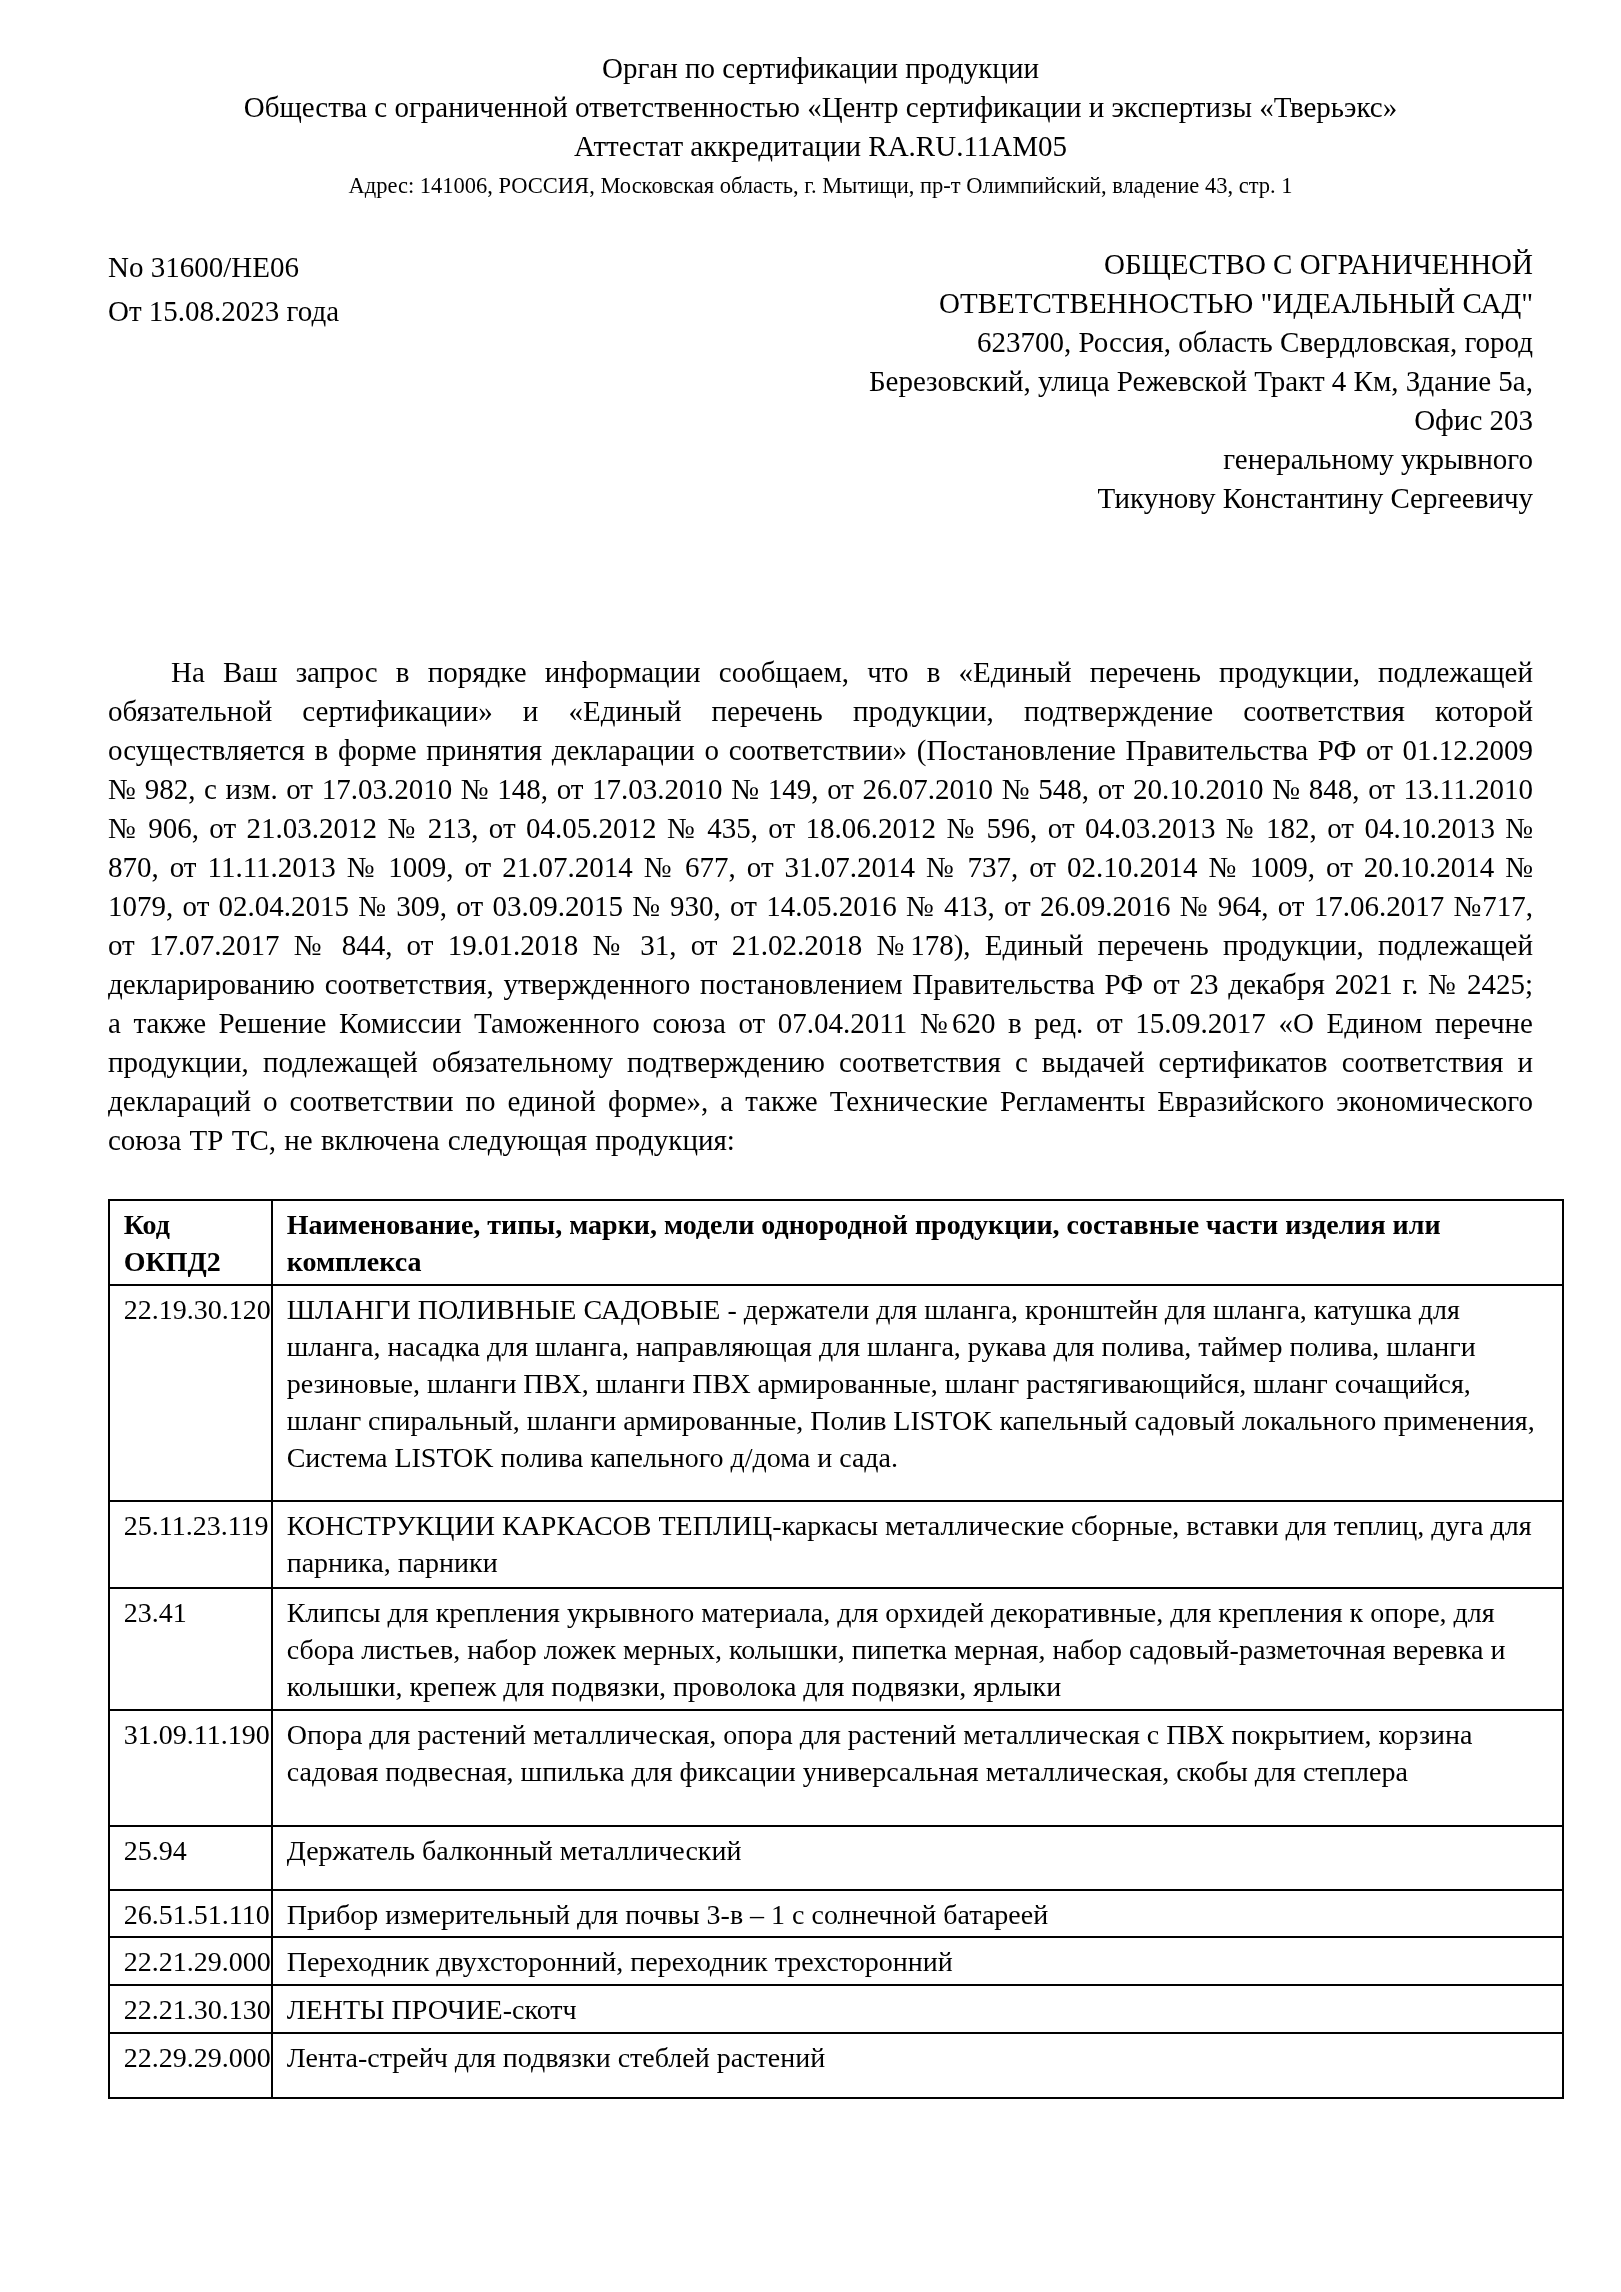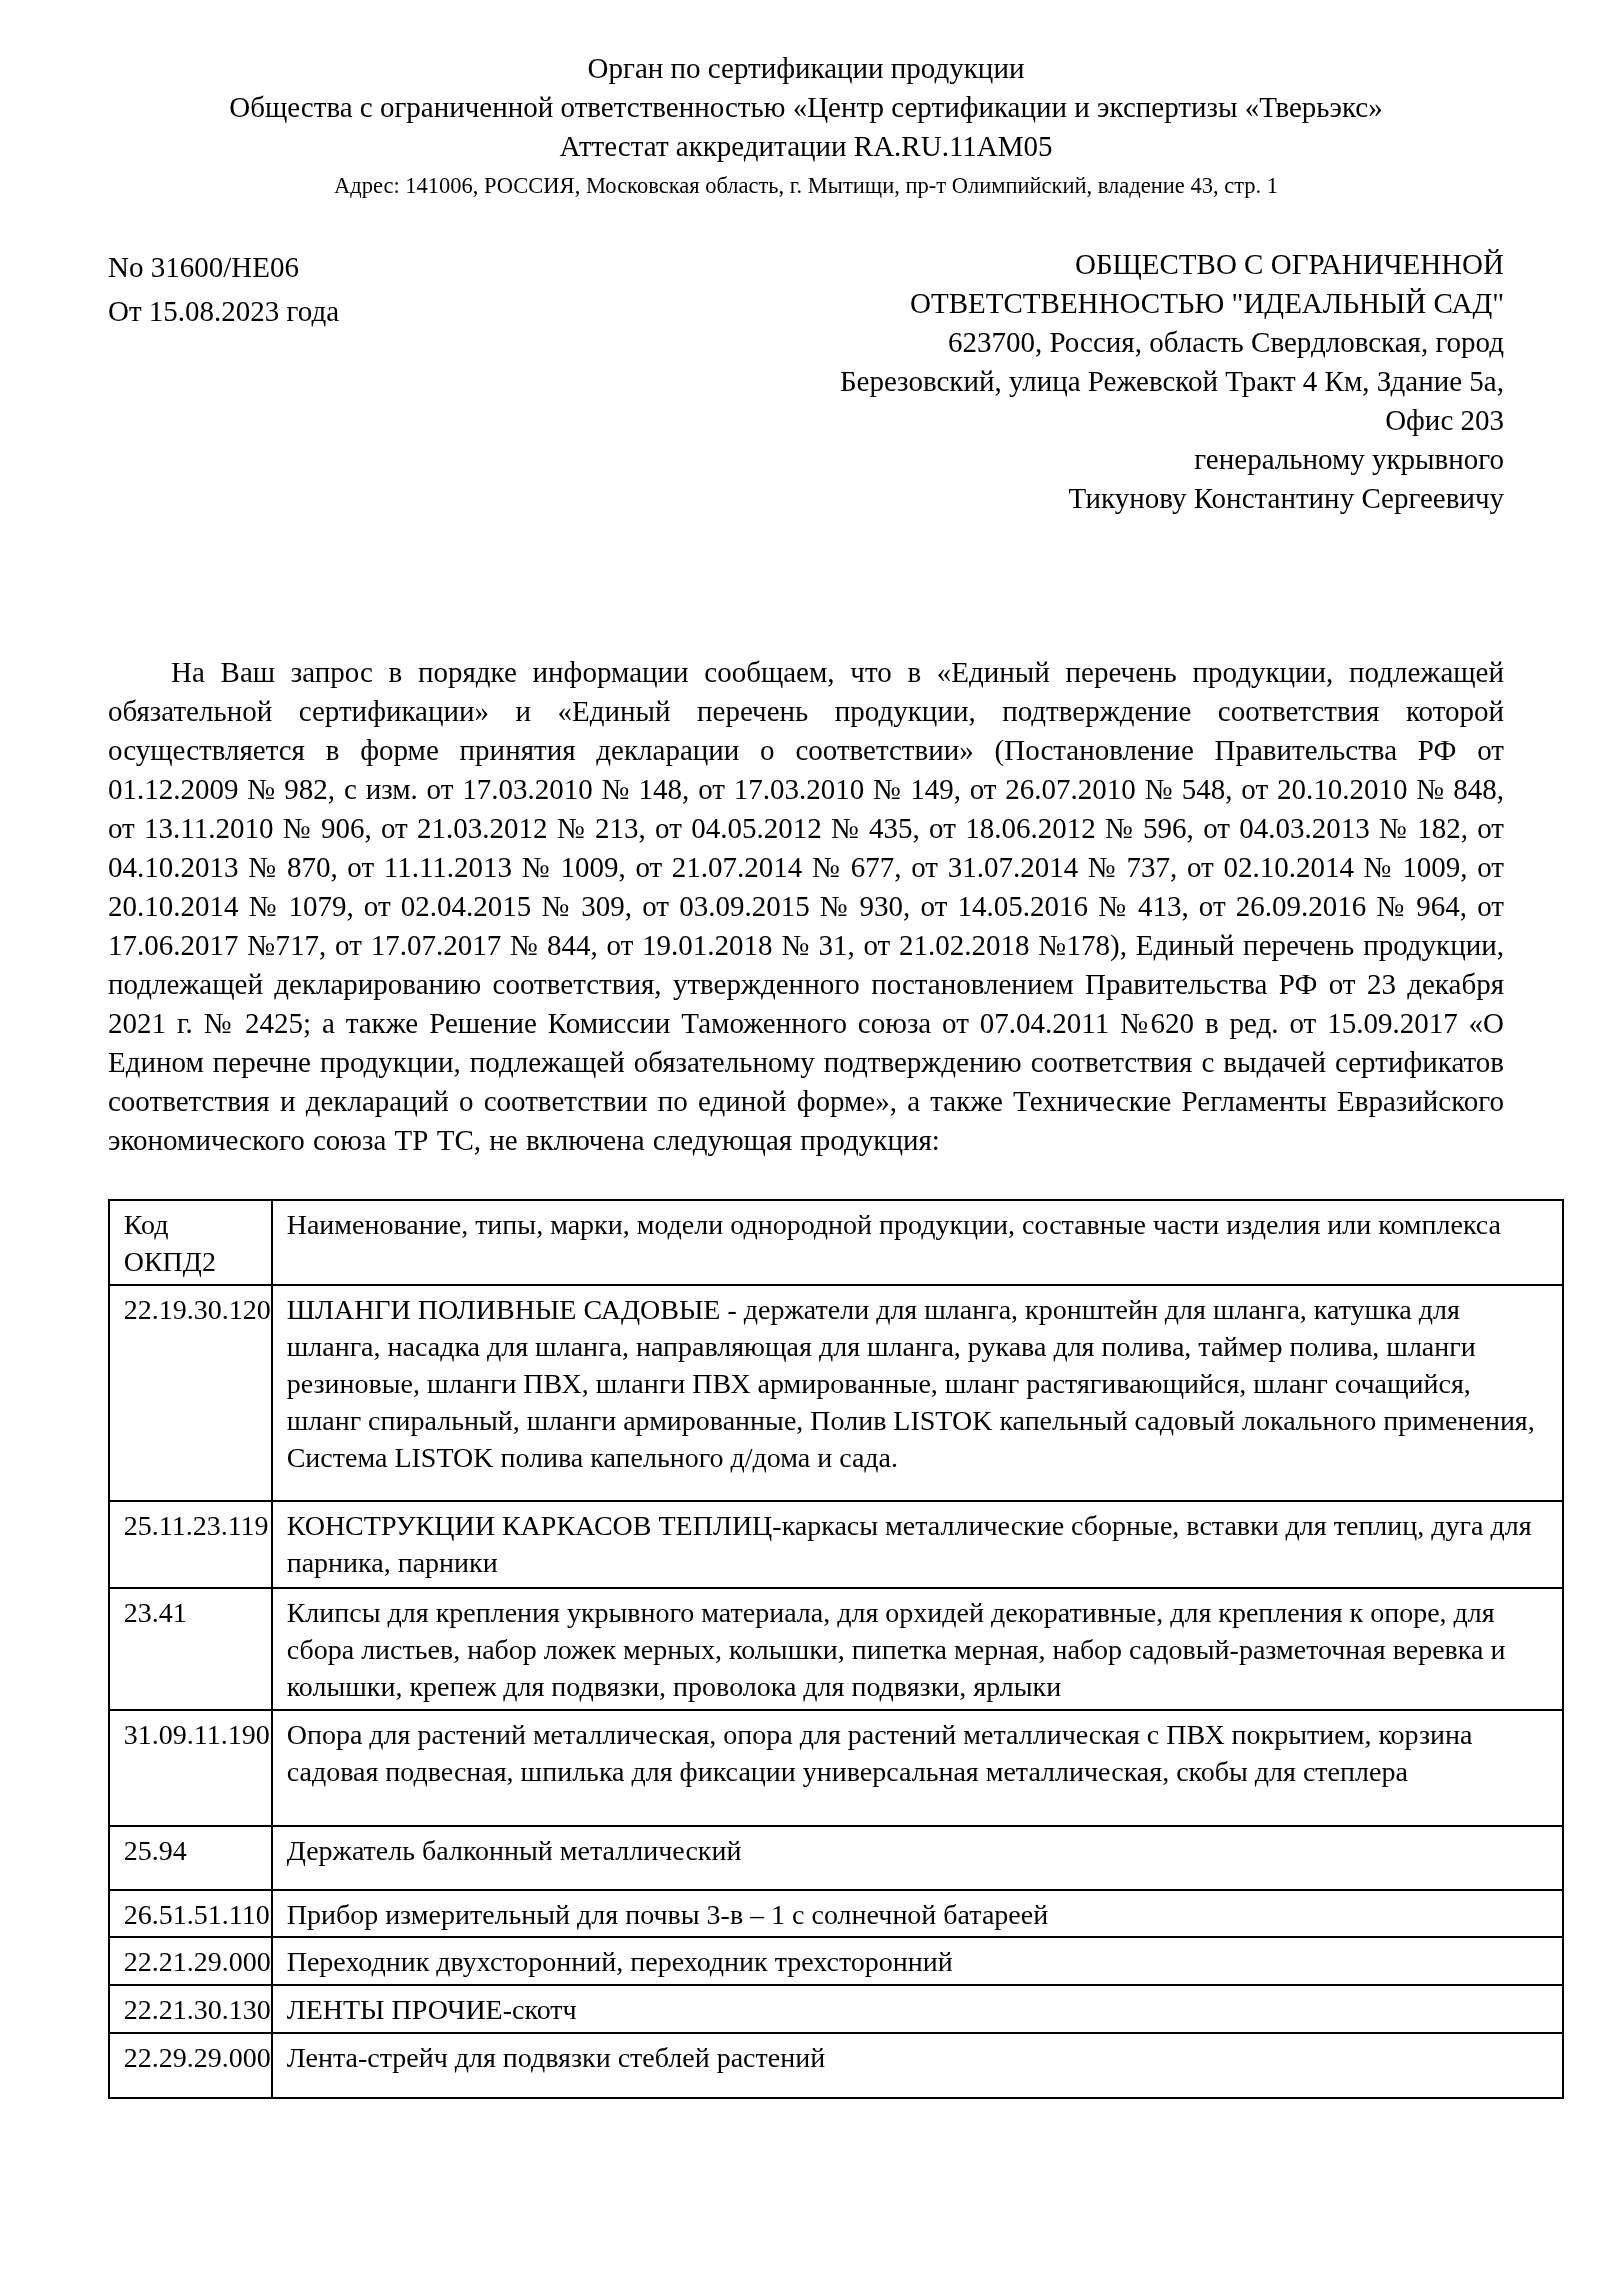--- a/index.html
+++ b/index.html
@@ -2,21 +2,21 @@
 <html lang="ru"><head>
 <meta charset="utf-8">
 <style>
   * { box-sizing: border-box; }
   html, body {
     margin: 0; padding: 0;
     background: #ffffff; color: #000000;
     font-family: "Liberation Serif", "DejaVu Serif", serif;
   }
   body { width: 1621px; height: 2293px; overflow: hidden; }
-  .page { width: 1621px; height: 2293px; padding: 49px 117px 0 108px; }
+  .page { width: 1621px; height: 2293px; padding: 49px 88px 0 108px; }
 
   
   .letterhead { text-align: center; }
   .lh-line { font-size: 29px; line-height: 39px; }
   .lh-address { font-size: 22.5px; line-height: 31px; margin-top: 3.9px; }
 
   
   .ref-recipient { display: flex; margin-top: 44px; justify-content: space-between; }
   .ref-block { width: 353px; flex: 0 0 auto; font-size: 29px; line-height: 44px; }
   .recipient-block { flex: 1 1 auto; text-align: right; font-size: 29px; line-height: 39px; }
@@ -37,21 +37,21 @@
     border-collapse: collapse;
     table-layout: fixed;
   }
   table.products th, table.products td {
     border: 2.9px solid #000000;
     vertical-align: top;
     text-align: left;
     padding: 4.9px 11.8px 3.9px 13.7px;
     font-size: 28px; line-height: 37px;
   }
-  table.products th { font-weight: normal; }
+  table.products th { font-weight: bold; }
   col.c-code { width: 163px; }
   col.c-name { width: 1291px; }
 
   thead tr            { height: 85px;  }
   tbody tr:nth-child(1)  { height: 216px; }
   tbody tr:nth-child(2)  { height: 87px;  }
   tbody tr:nth-child(3)  { height: 102px; }
   tbody tr:nth-child(4)  { height: 116px; }
   tbody tr:nth-child(5)  { height: 64px;  }
   tbody tr:nth-child(6)  { height: 38px;  }

